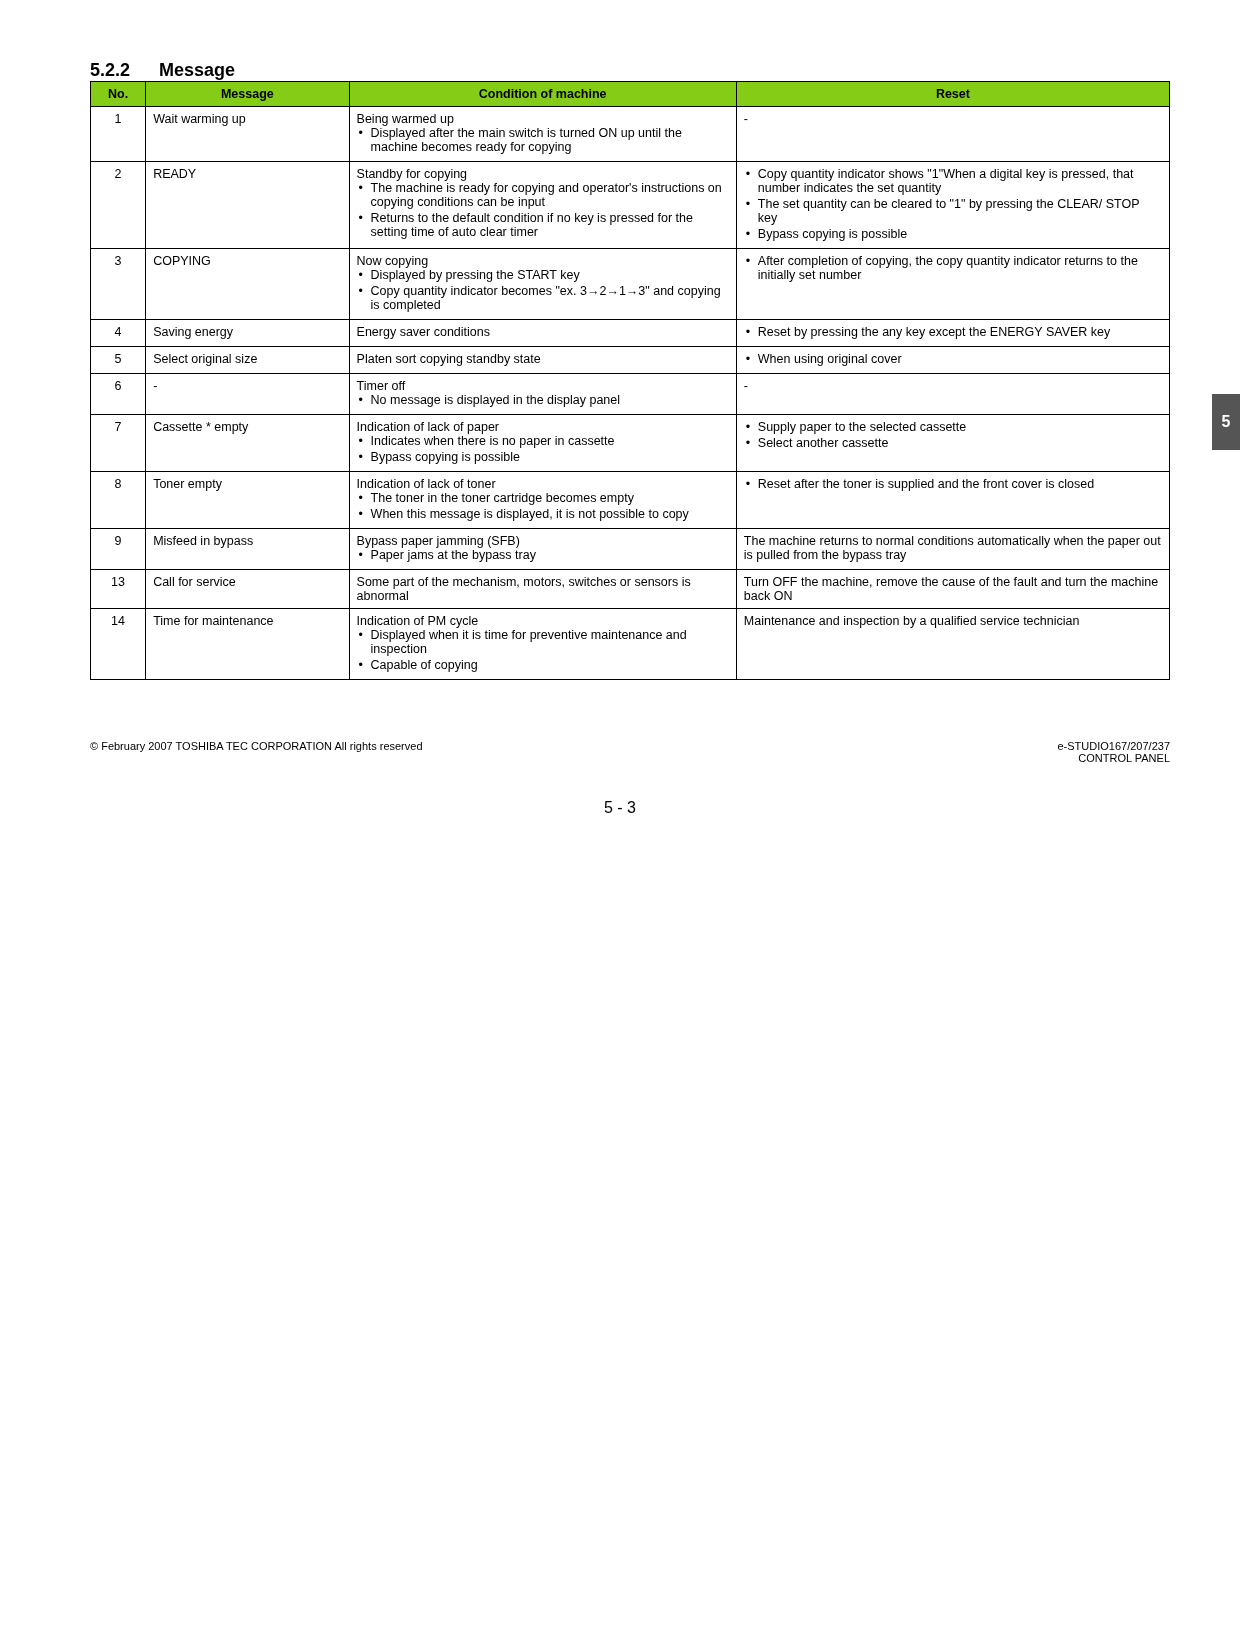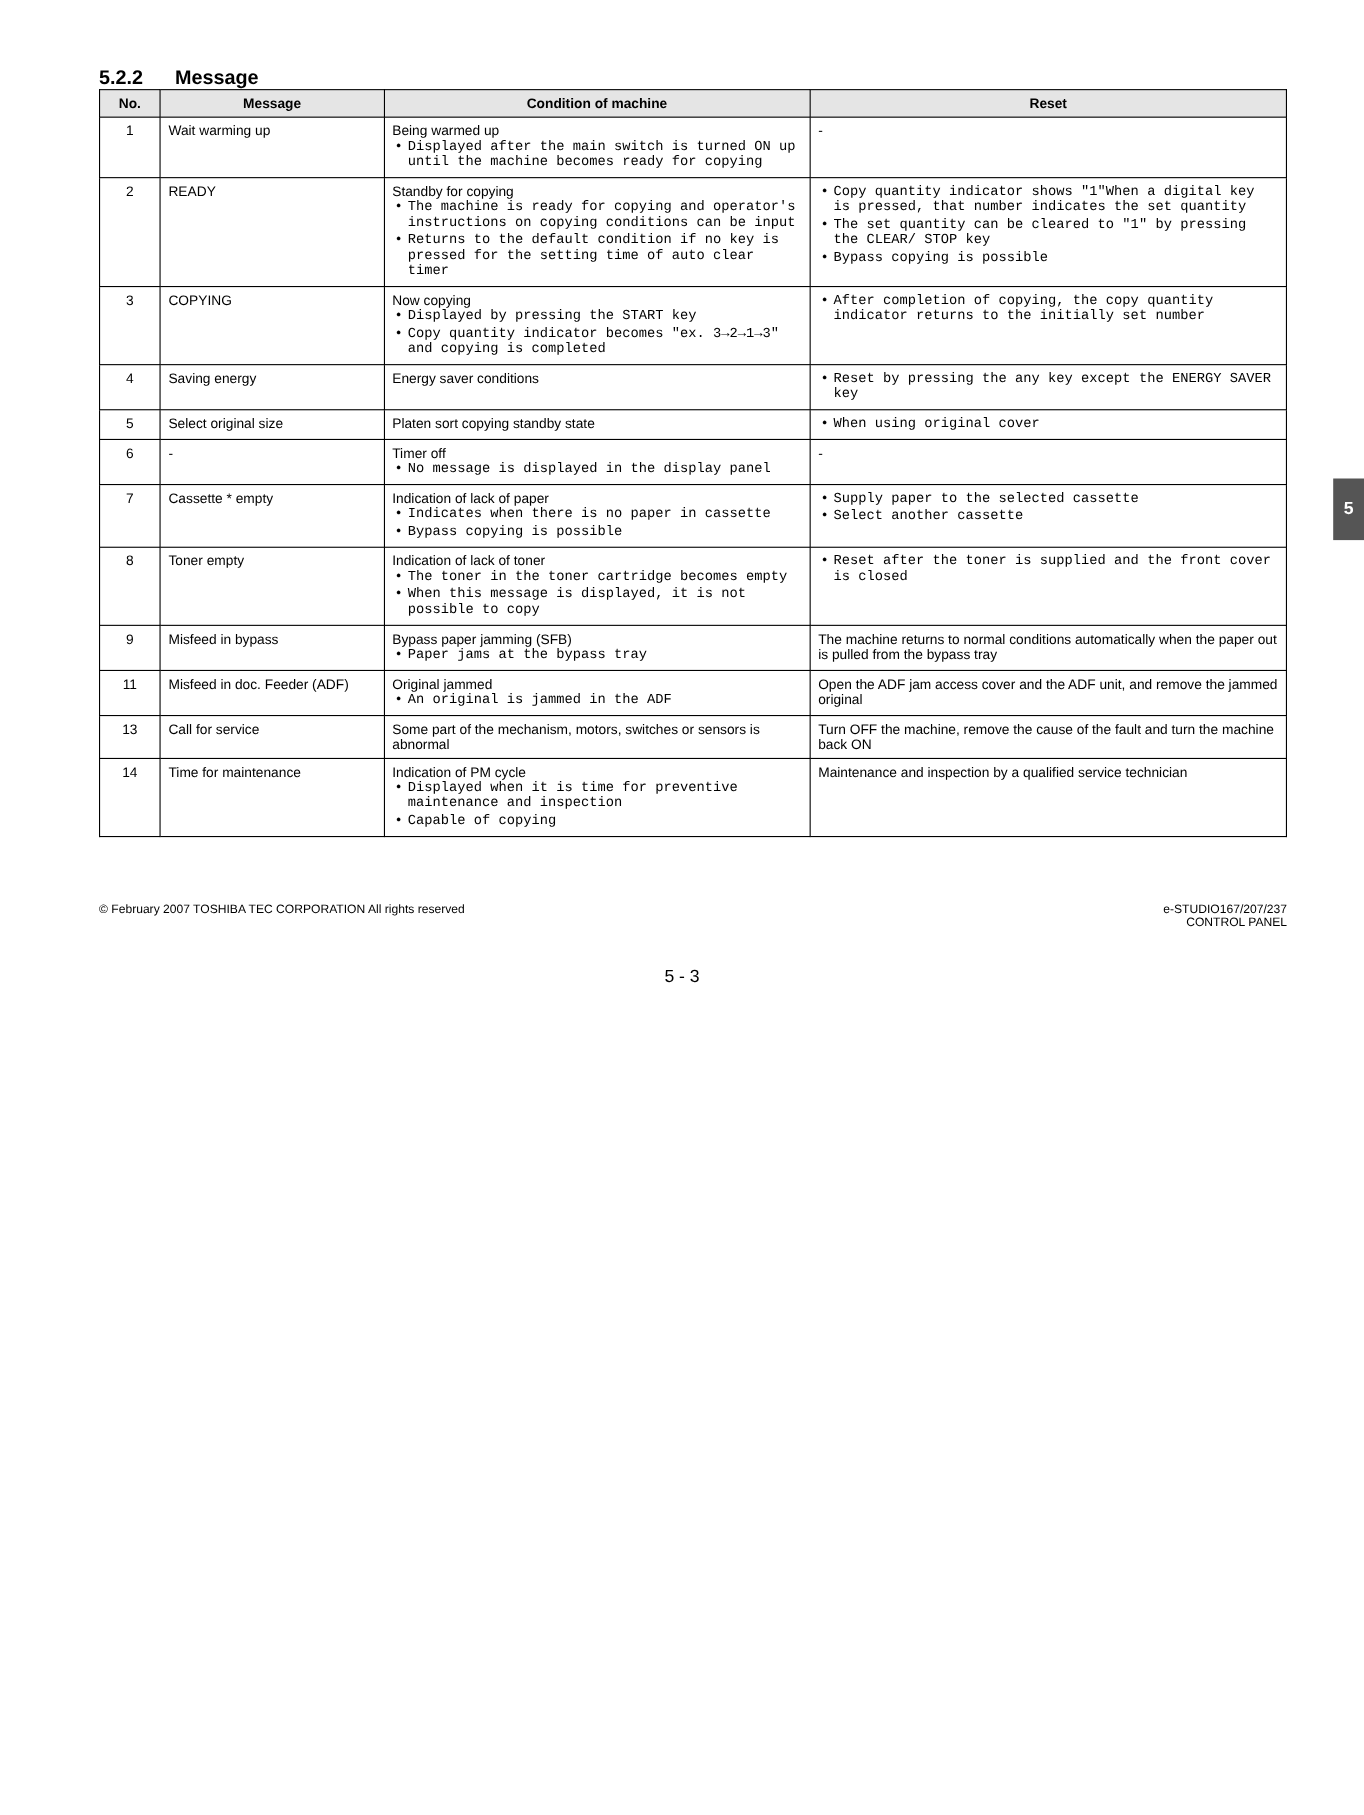--- a/index.html
+++ b/index.html
@@ -29,32 +29,31 @@
       font-size: 12.5px;
     }
     table th, table td {
       border: 1px solid #000;
       padding: 5px 7px;
       vertical-align: top;
     }
     table th {
       font-weight: bold;
       text-align: center;
-      background: #e5e5e5;
+      background: #84cc16;
     }
     .col-no { width: 42px; text-align: center; }
     .col-msg { width: 155px; }
     .col-cond { width: 295px; }
     .col-notes { width: 330px; }
     td.center { text-align: center; }
     ul.cell-list {
       list-style: none;
       padding: 0;
       margin: 0;
-      font-family: Liberation Mono, monospace;
     }
     ul.cell-list li {
       padding-left: 14px;
       position: relative;
       margin-bottom: 2px;
     }
     ul.cell-list li::before {
       content: "•";
       position: absolute;
       left: 2px;
@@ -235,33 +234,20 @@
             <div>Bypass paper jamming (SFB)</div>
             <ul class="cell-list">
               <li>Paper jams at the bypass tray</li>
             </ul>
           </td>
           <td class="col-notes">
             <div>The machine returns to normal conditions automatically when the paper out is pulled from the bypass tray</div>
           </td>
         </tr>
         <tr>
-          <td class="center col-no">11</td>
-          <td class="col-msg">Misfeed in doc. Feeder (ADF)</td>
-          <td class="col-cond">
-            <div>Original jammed</div>
-            <ul class="cell-list">
-              <li>An original is jammed in the ADF</li>
-            </ul>
-          </td>
-          <td class="col-notes">
-            <div>Open the ADF jam access cover and the ADF unit, and remove the jammed original</div>
-          </td>
-        </tr>
-        <tr>
           <td class="center col-no">13</td>
           <td class="col-msg">Call for service</td>
           <td class="col-cond">
             <div>Some part of the mechanism, motors, switches or sensors is abnormal</div>
           </td>
           <td class="col-notes">
             <div>Turn OFF the machine, remove the cause of the fault and turn the machine back ON</div>
           </td>
         </tr>
         <tr>

